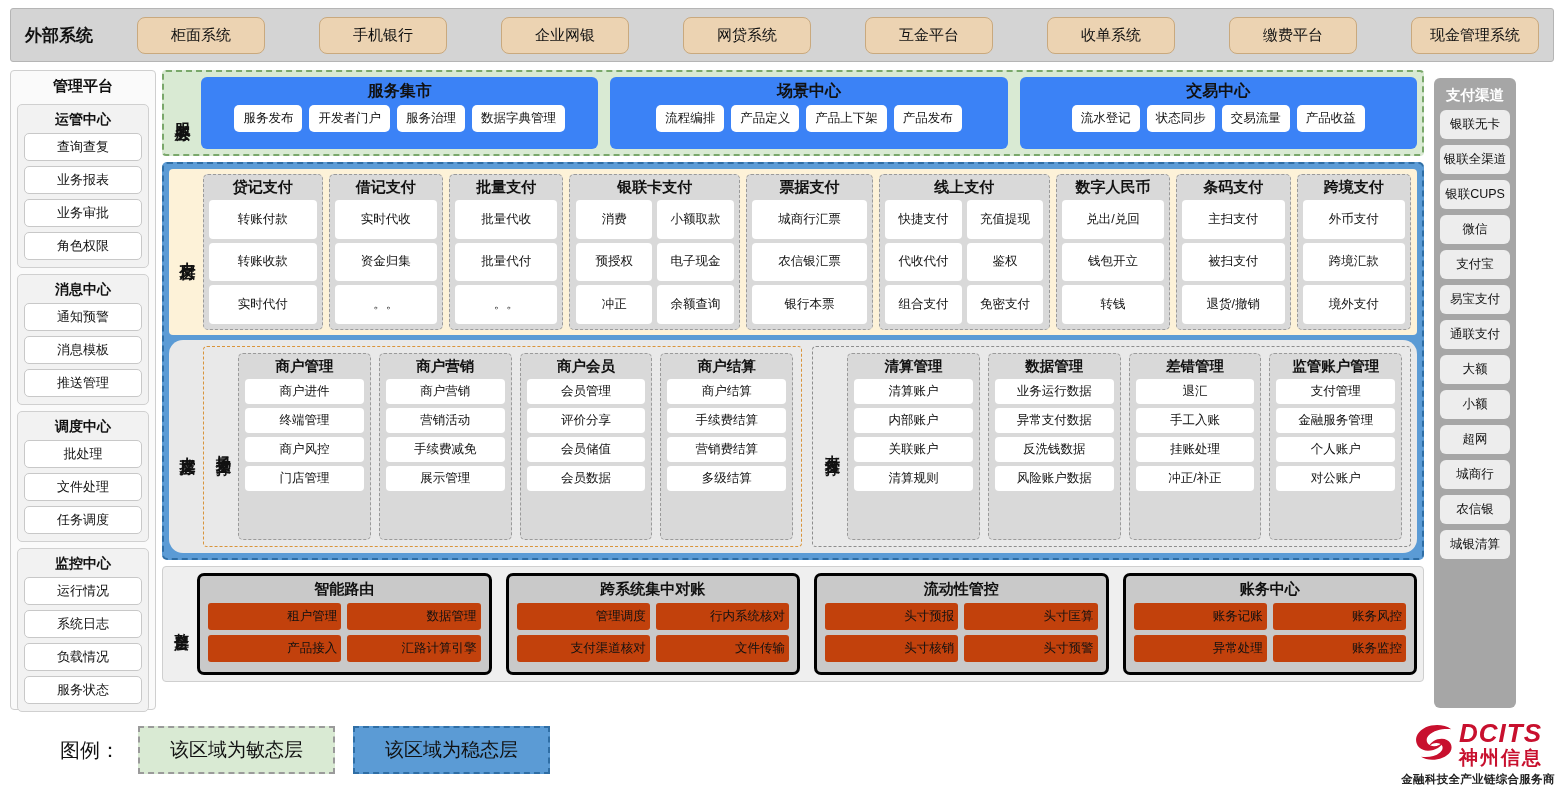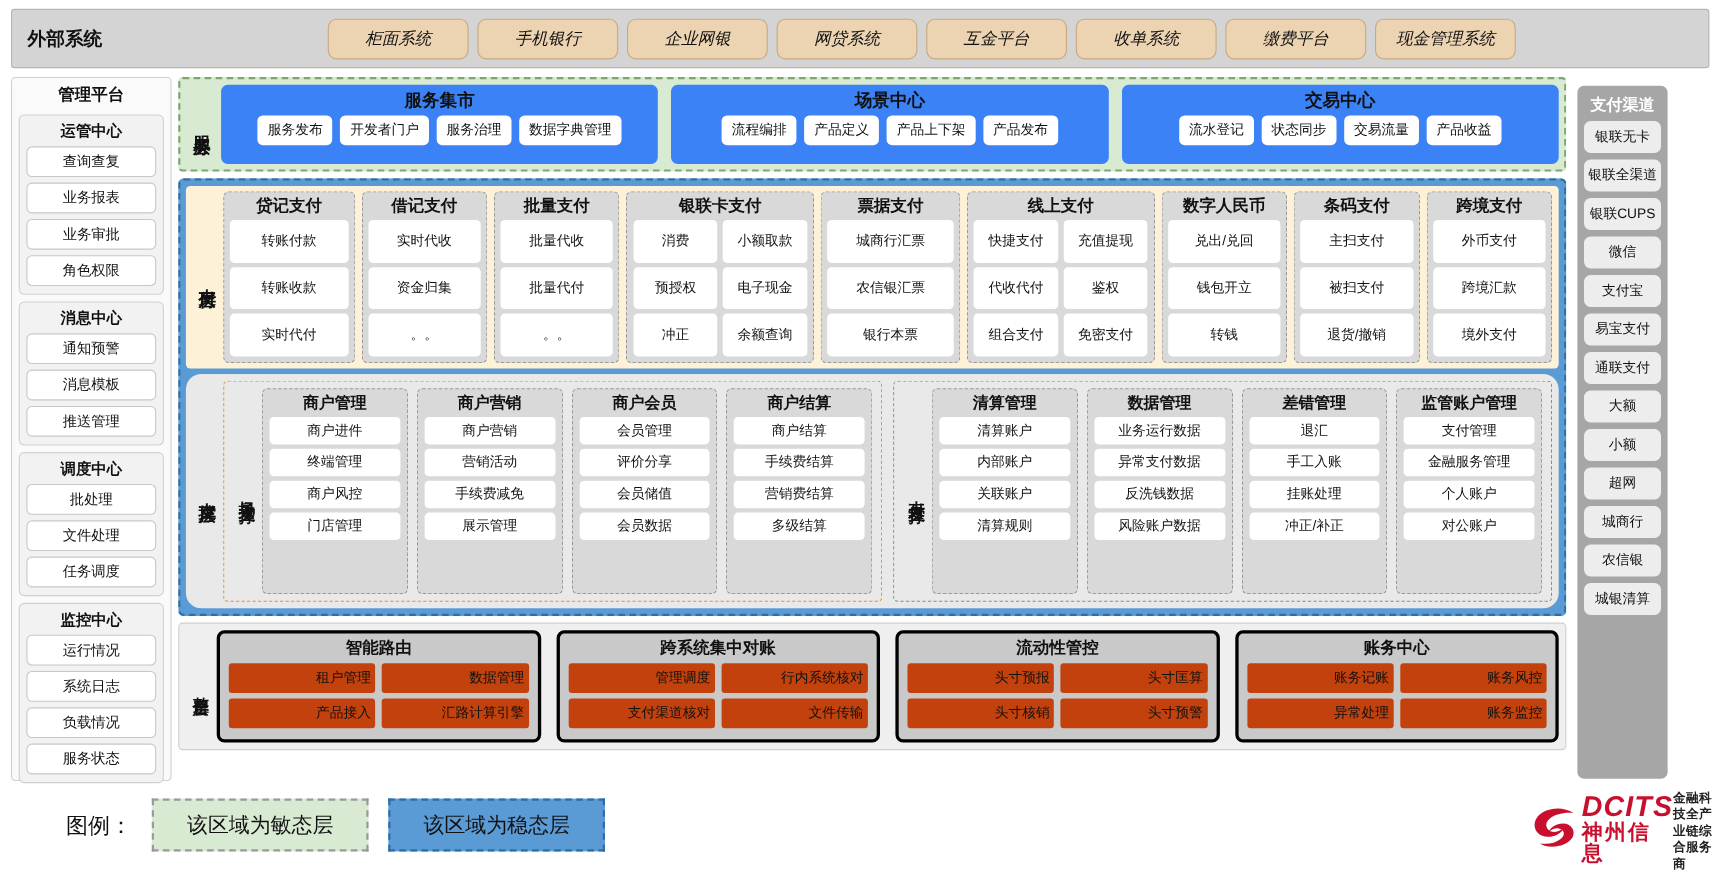--- a/index.html
+++ b/index.html
@@ -13,21 +13,21 @@
     position:relative;
   }
 
   
   .topbar{
     position:absolute; left:10px; top:8px; width:1544px; height:54px;
     background:#d4d4d4; border:1px solid #b5b5b5; border-radius:3px;
     display:flex; align-items:center; padding:0 14px; gap:0;
   }
   .topbar-title{ font-weight:bold; font-size:17px; width:112px; flex:none; text-align:left;}
-  .topbar-items{ display:flex; flex:1; justify-content:center; align-items:center; gap:8px;font-style:italic;}
+  .topbar-items{ display:flex; flex:1; justify-content:space-between; align-items:center; gap:8px;}
   .ext-chip{
     background:#ecd3b2; border:1px solid #c9a97e; border-radius:8px;
     padding:8px 0; width:128px; text-align:center; font-size:15px; color:#111;
   }
 
   
   .left-panel{
     position:absolute; left:10px; top:70px; width:146px; height:640px;
     background:#fafafa; border:1px solid #cfcfcf; border-radius:4px;
   }
@@ -158,21 +158,21 @@
   .legend-label{ font-size:20px; }
   .legend-chip{
     font-size:19px; padding:9px 30px; text-align:center;
   }
   .legend-chip.agile{ background:#d9ead3; border:2px dashed #9a9a9a; }
   .legend-chip.stable{ background:#5b9bd5; border:2px dashed #2f6ea5; }
 
   
   .logo{
     position:absolute; left:1392px; top:712px; width:172px; height:82px;
-    display:flex; flex-direction:row; align-items:center; justify-content:center;
+    display:flex; flex-direction:column; align-items:center; justify-content:center;
   }
   .logo-row{ display:flex; align-items:center; gap:4px; }
   .logo-swirl{ width:42px; height:38px; flex:none; }
   .logo-text{ display:flex; flex-direction:column; line-height:1; }
   .logo-dcits{ font-size:26px; font-weight:bold; color:#c8102e; letter-spacing:1px; font-style:italic; }
   .logo-cn{ font-size:19px; font-weight:bold; color:#c8102e; letter-spacing:2px; margin-top:2px; }
   .logo-tag{ font-size:11.5px; font-weight:bold; color:#222; margin-top:5px; letter-spacing:0.3px; }
 </style>
 </head>
 <body>

